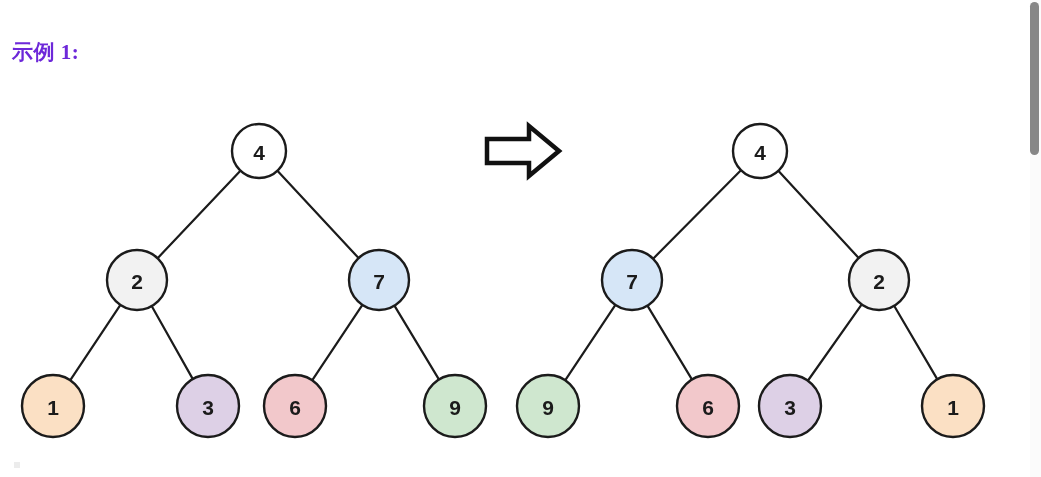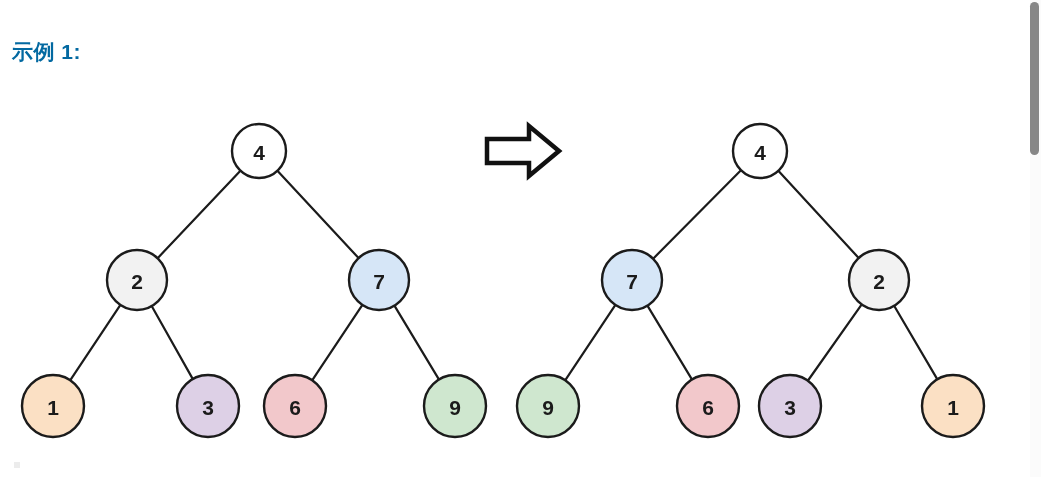--- a/index.html
+++ b/index.html
@@ -21,23 +21,23 @@
     width: 1041px;
     height: 477px;
     background: #ffffff;
   }
   .heading {
     position: absolute;
     left: 12px;
     top: 38px;
     font-size: 21px;
     font-weight: bold;
-    color: #0369a1;
+    color: #6d28d9;
     letter-spacing: 0.5px;
-    font-family: Liberation Sans, sans-serif;
+    font-family: Liberation Serif, serif;
   }
   #figure {
     position: absolute;
     left: 0;
     top: 90px;
     width: 1020px;
     height: 370px;
   }
   svg { display: block; }
   .node-circle {

